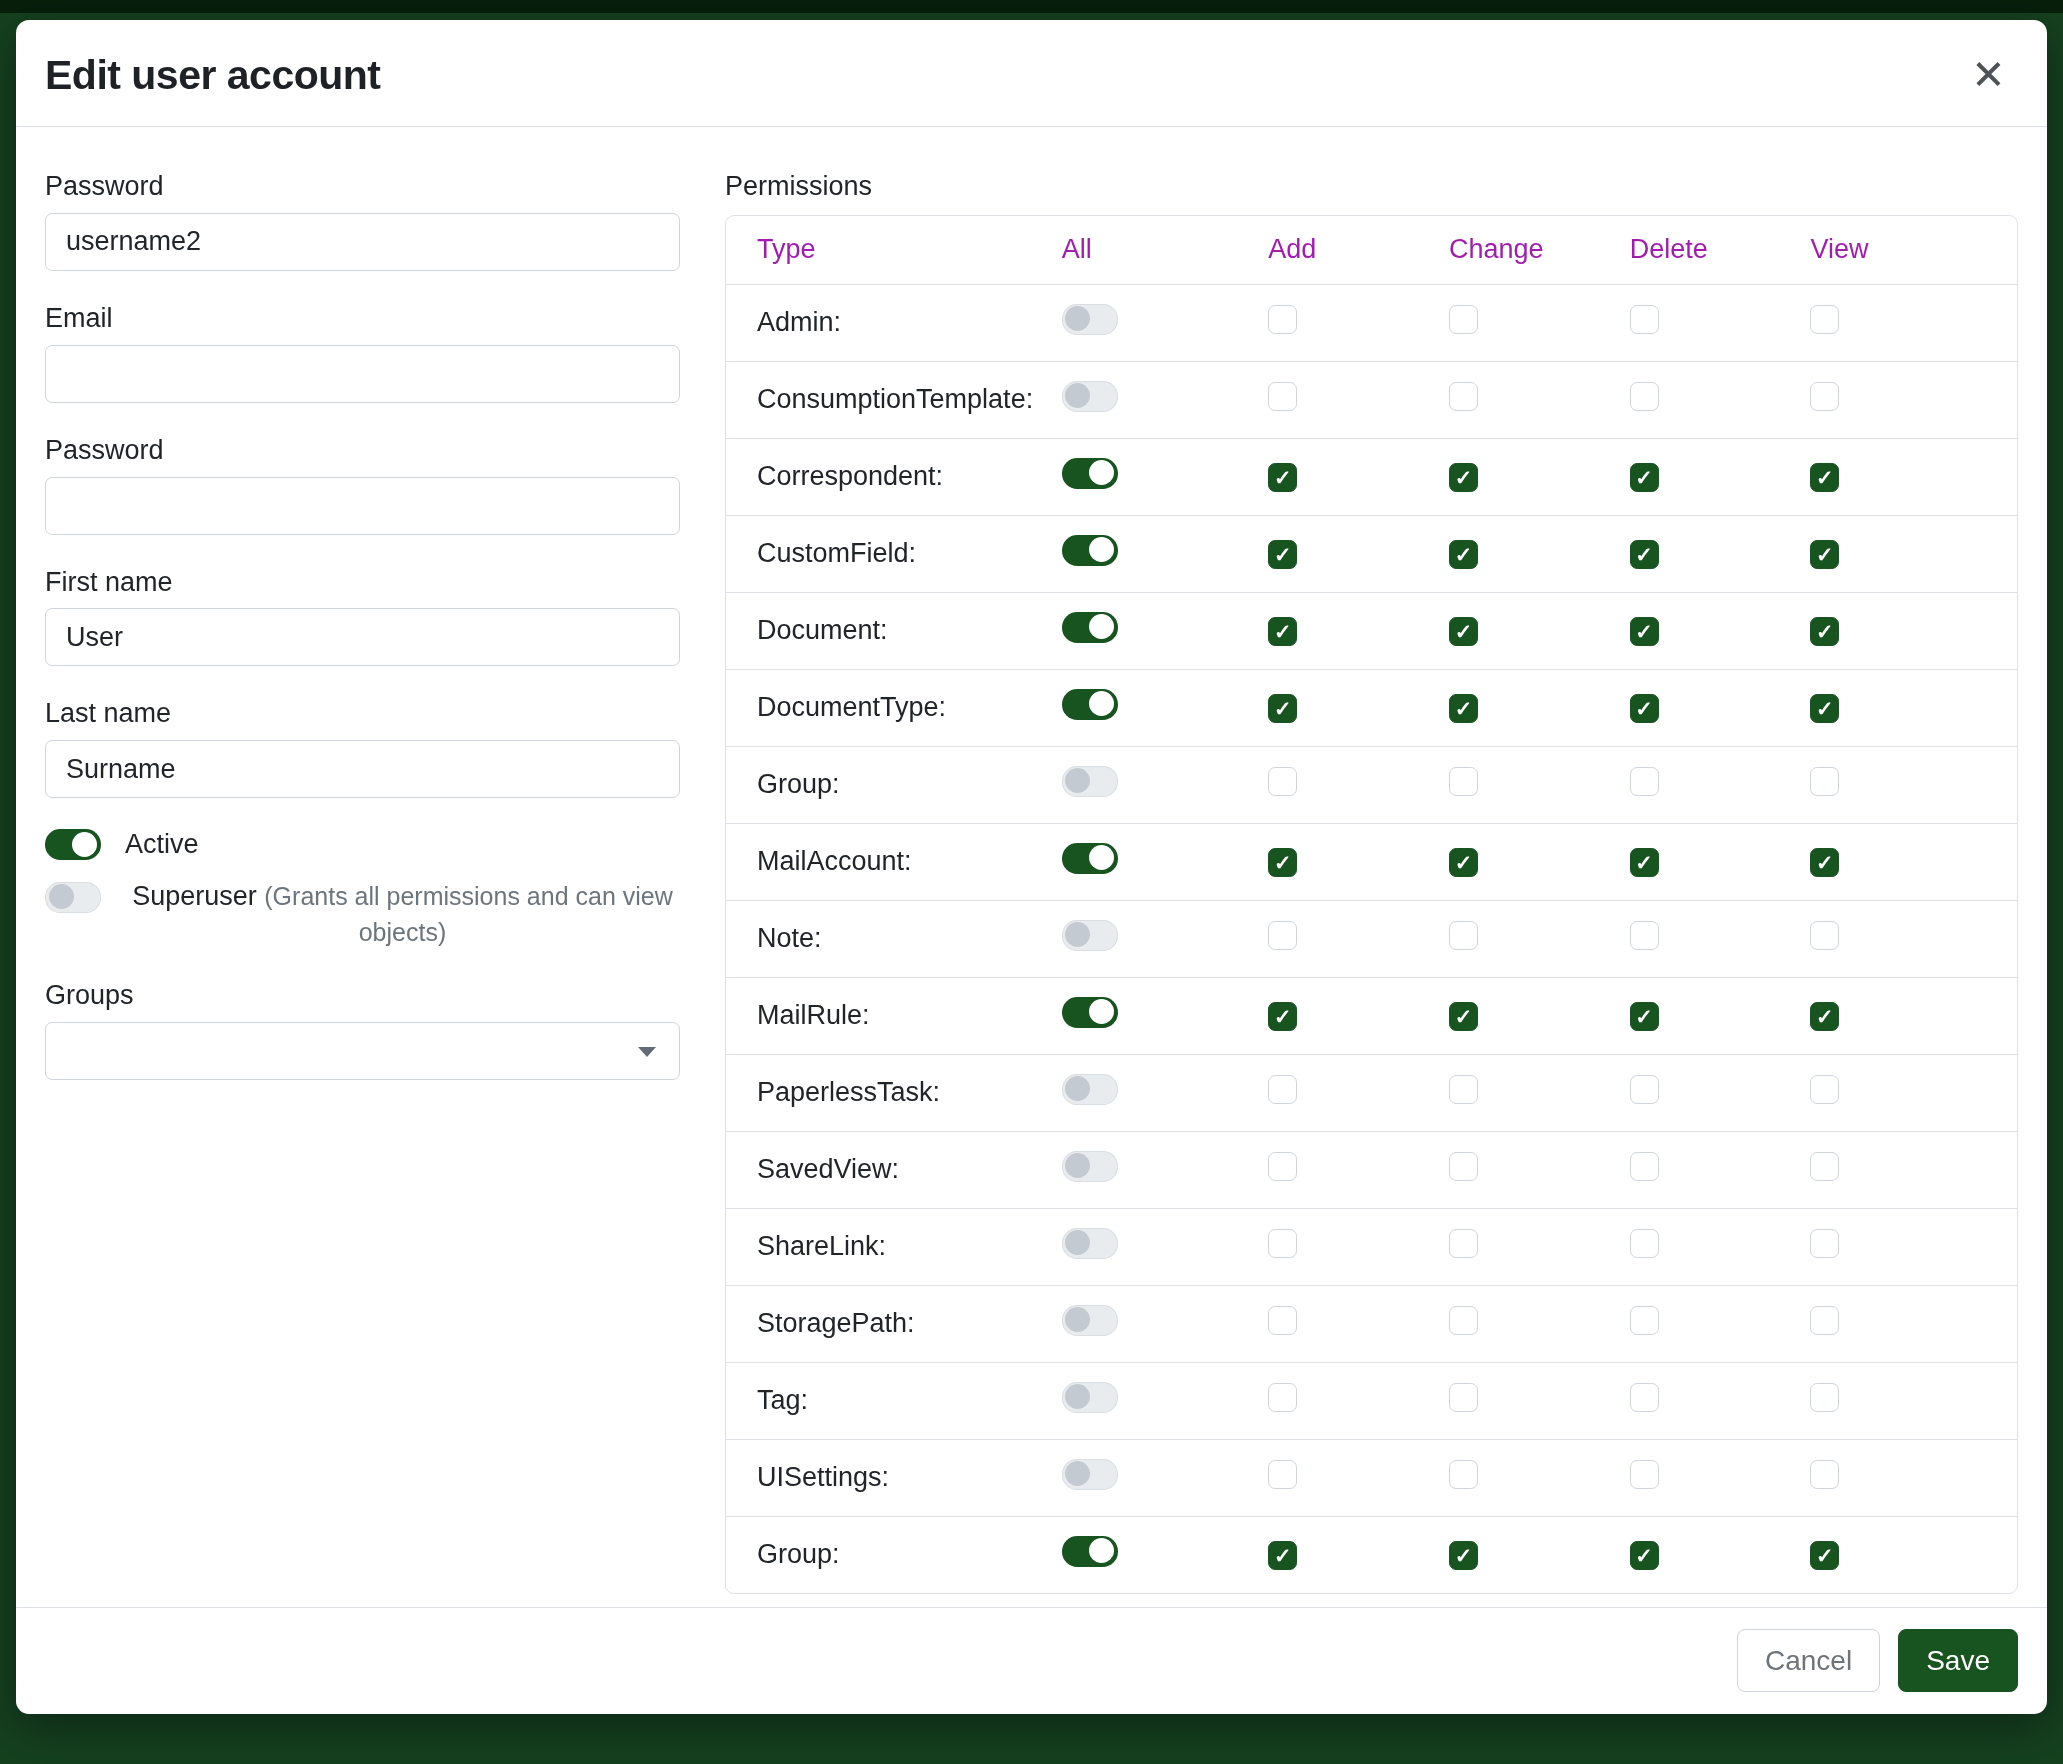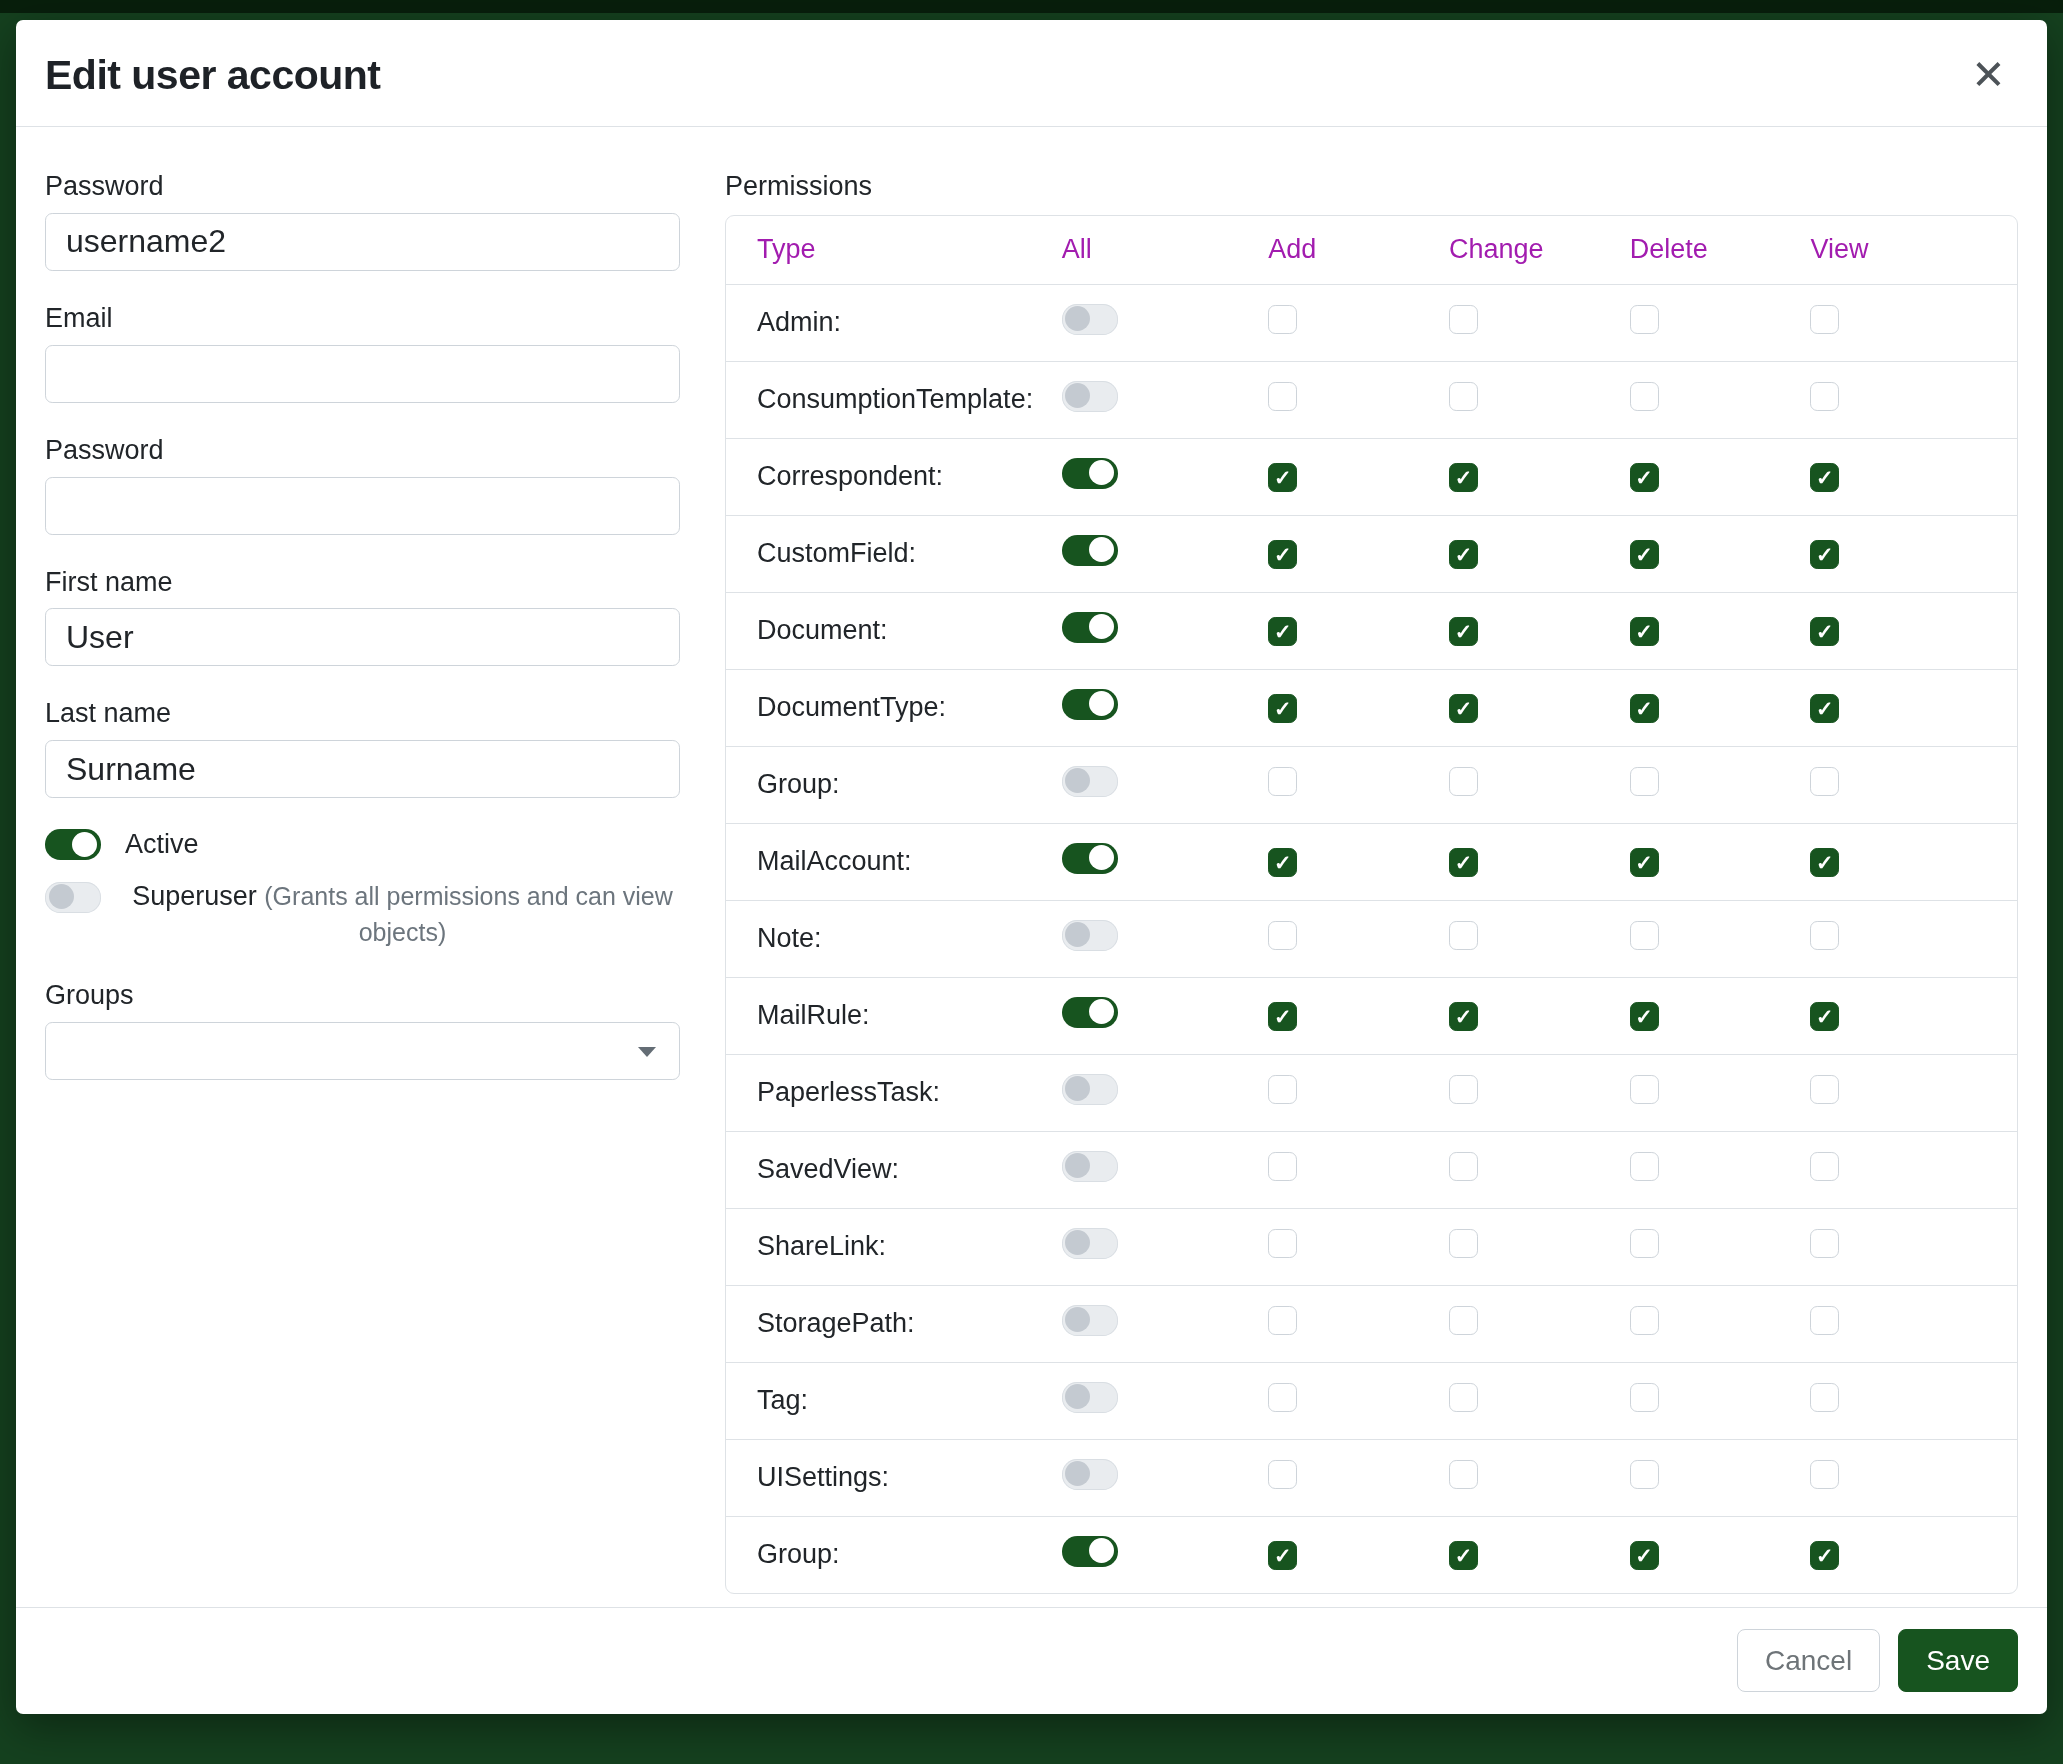--- a/index.html
+++ b/index.html
@@ -8,21 +8,21 @@
   body {
     width:2063px; height:1764px; overflow:hidden; position:relative;
     background:#15411f;
     font-family:"Liberation Sans", sans-serif;
     color:#212529;
   }
   .top-strip { position:absolute; top:0; left:0; right:0; height:12.6px; background:#081f0c; }
 
   .modal {
     position:absolute; left:16px; right:16px; top:20px; bottom:50px;
-    background:#ffffff; border-radius:7px; overflow:hidden;
+    background:#ffffff; border-radius:13px; overflow:hidden;
     display:flex; flex-direction:column;
     box-shadow:0 12.6px 45px rgba(0,0,0,0.40);
   }
 
   
   .modal-header {
     display:flex; align-items:flex-start; justify-content:space-between;
     padding:29px 36px 25px 29px;
     border-bottom:0.9px solid #dee2e6;
   }
@@ -34,21 +34,21 @@
 
   
   .modal-body { flex:1; display:flex; padding:43px 29px 14.4px 29px; overflow:hidden; }
   .col-left  { width:635px; flex:none; }
   .col-right { flex:1; margin-left:45px; min-width:0; }
 
   .form-label { display:block; font-size:27px; line-height:32px; color:#212529; margin-bottom:10.8px; }
   .form-group { margin-bottom:31px; }
   .text-input {
     width:100%; height:58px; border:0.9px solid #ced4da; border-radius:7.2px;
-    font-size:32px; padding:0 20px; color:#212529; background:#fff;
+    font-size:27px; padding:0 20px; color:#212529; background:#fff;
     font-family:inherit; outline:none; display:block;
   }
 
   
   .toggle {
     width:56px; height:31px; border-radius:15.3px; position:relative;
     display:inline-block; flex:none; cursor:pointer;
     background:#e9ecef; box-shadow:inset 0 0 0 0.9px #d9dee3;
   }
   .toggle .knob {

